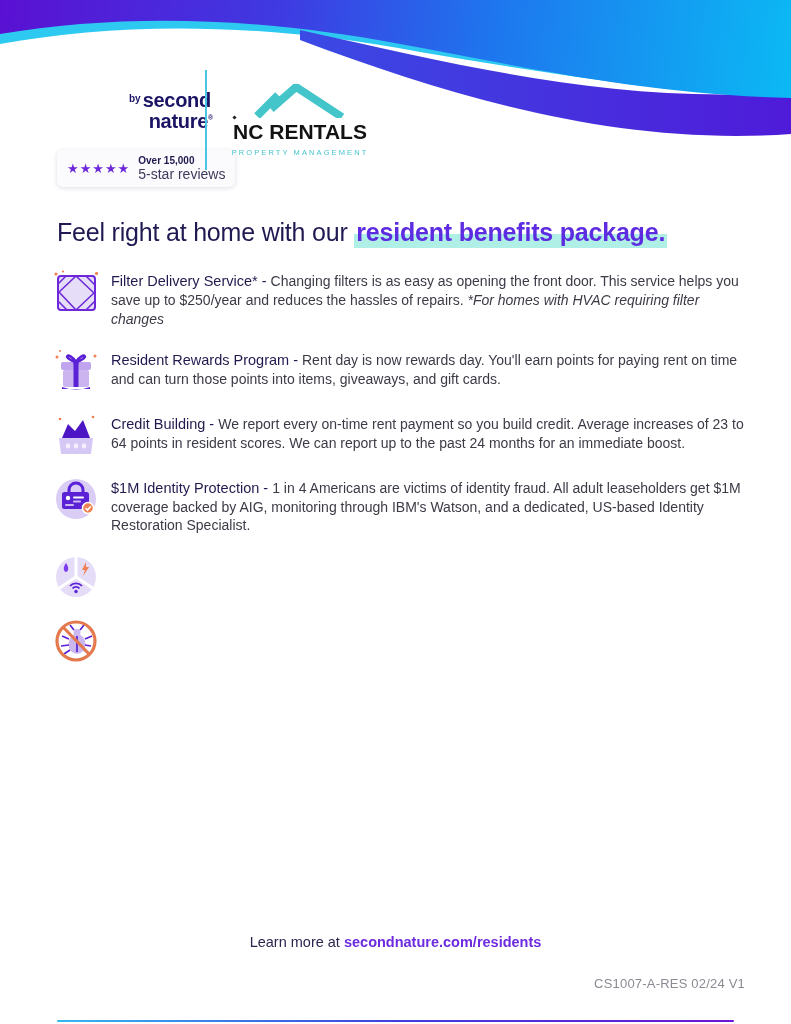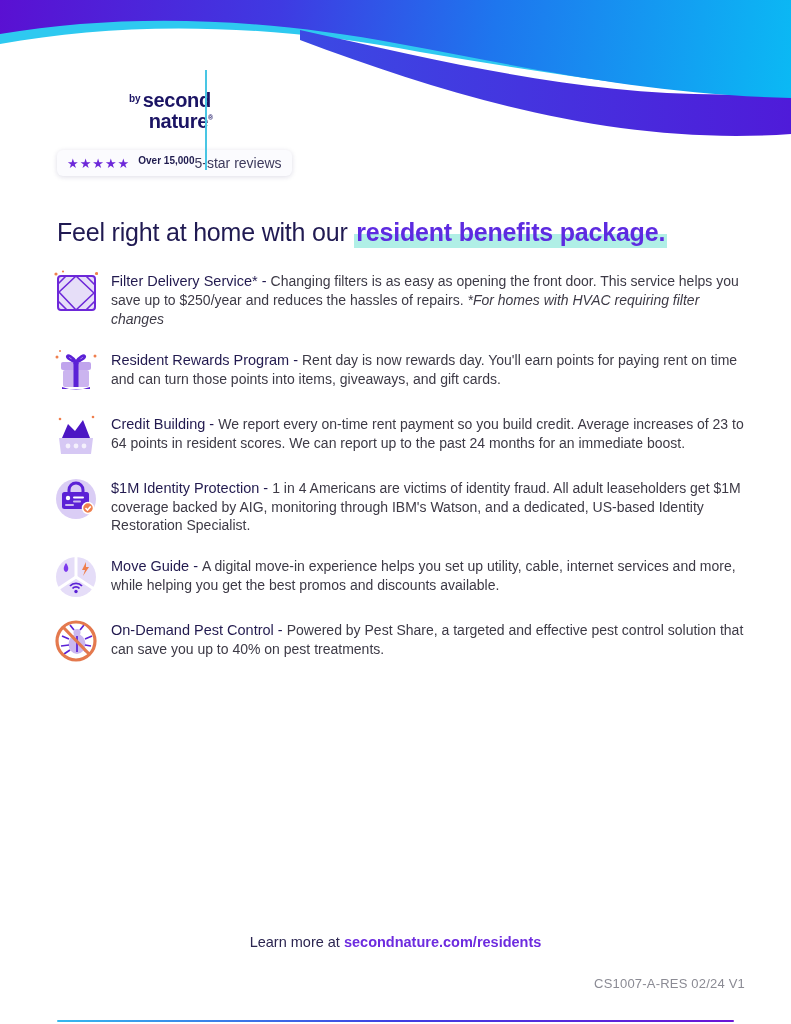--- a/index.html
+++ b/index.html
@@ -21,21 +21,21 @@
   .rbp-label sup { font-size:7px; margin-top:-8px; }
   .sn-text { position:absolute; left:72px; top:14px; display:flex; color:#1b1464; }
   .sn-by   { font-size:10px; font-weight:600; margin:1px 2px 0 0; }
   .sn-lines{ display:flex; flex-direction:column; font-size:20px; font-weight:800; line-height:17px; letter-spacing:-.3px; }
   .sn-lines .l2 { align-self:flex-start; margin-left:6px; }
   .sn-reg { font-size:7px; vertical-align:super; }
   .review-pill { position:absolute; left:0; top:72px; display:flex; align-items:center; gap:8px;
                  background:#fbfbfe; border-radius:6px; padding:5px 10px;
                  box-shadow:0 1px 5px rgba(30,20,90,.15); }
   .stars { color:#6d28d9; font-size:13px; letter-spacing:1px; line-height:1; }
-  .review-lines { display:flex; flex-direction:row; }
+  .review-lines { display:flex; flex-direction:column; }
   .review-l1 { font-size:10px; font-weight:700; color:#1e1a4e; }
   .review-l2 { font-size:14px; color:#3d3a5c; }
   .logo-divider { position:absolute; left:148px; top:-8px; width:2px; height:100px; background:#49c6e4; }
 
   .nc-logo { position:absolute; left:168px; top:6px; width:150px; display:flex; flex-direction:column; align-items:center; }
   .nc-roof { width:92px; height:34px; display:block; }
   .nc-mark { position:absolute; left:8px; top:32px; width:3px; height:3px; background:#222; transform:rotate(45deg); }
   .nc-name { font-size:21px; font-weight:700; color:#121212; letter-spacing:0; margin-top:2px; white-space:nowrap; }
   .nc-sub  { font-size:7.5px; color:#46c3cd; letter-spacing:2.1px; margin-top:4px; white-space:nowrap; }
 
@@ -94,20 +94,29 @@
   </div>
   <div class="review-pill">
     <span class="stars">★★★★★</span>
     <span class="review-lines">
       <span class="review-l1">Over 15,000</span>
       <span class="review-l2">5-star reviews</span>
     </span>
   </div>
   <div class="logo-divider"></div>
 
+  <div class="nc-logo">
+    <span class="nc-mark"></span>
+    <svg class="nc-roof" viewBox="0 0 92 34">
+      <path d="M3,32 L24,11" stroke="#44c5ca" stroke-width="8" fill="none"></path>
+      <path d="M17,25 L42,3 L88,33" stroke="#44c5ca" stroke-width="8" fill="none"></path>
+    </svg>
+    <div class="nc-name">NC RENTALS</div>
+    <div class="nc-sub">PROPERTY MANAGEMENT</div>
+  </div>
 </div>
 
 <h1 class="hero"><span>Feel right at home with our </span><span class="hl">resident benefits package.</span></h1>
 
 <div class="benefits">
 
   <div class="benefit">
     <span class="icon-wrap">
       <svg width="44" height="44" viewBox="0 0 44 44">
         <rect x="4" y="6" width="37" height="34" rx="3" fill="#e6def8" stroke="#6d28d9" stroke-width="2"></rect>
@@ -188,38 +197,36 @@
         </g>
         <path d="M12,8 C9,12 9,16 12,17 C15,16 15,12 12,8 Z" fill="#7c3aed"></path>
         <path d="M32,7 L28,15 L31,15 L29,21 L35,12 L32,12 Z" fill="#ef7f4e"></path>
         <g fill="none" stroke="#5b21d6" stroke-width="1.8">
           <path d="M16,31 A8,8 0 0 1 28,31"></path>
           <path d="M18.5,33.5 A4.5,4.5 0 0 1 25.5,33.5"></path>
         </g>
         <circle cx="22" cy="36.5" r="1.7" fill="#5b21d6"></circle>
       </svg>
     </span>
-    <p class="benefit-text"><span class="benefit-title">Move Guide - </span><span>A digital move-in experience helps you set up utility, cable, internet services and more, while helping you get the best promos and discounts available.</span><span class="benefit-note"></span></p>
   </div>
 
   <div class="benefit">
     <span class="icon-wrap">
       <svg width="44" height="44" viewBox="0 0 44 44">
         <ellipse cx="23" cy="25" rx="8.5" ry="10" fill="#cbb8ef"></ellipse>
         <circle cx="23" cy="13.5" r="3.5" fill="#cbb8ef"></circle>
         <g stroke="#5b21d6" stroke-width="1.7" fill="none">
           <path d="M20,11 L16,6 M26,11 L30,6"></path>
           <path d="M15,20 L8,17 M15,26 L7,27 M16,31 L10,35"></path>
           <path d="M31,20 L38,17 M31,26 L37,27 M30,31 L36,35"></path>
           <path d="M23,17 L23,33"></path>
         </g>
         <circle cx="22" cy="22" r="19" fill="none" stroke="#e4794e" stroke-width="3.2"></circle>
         <path d="M9,8 L36,36" stroke="#e4794e" stroke-width="3.2"></path>
       </svg>
     </span>
-    <p class="benefit-text"><span class="benefit-title">On-Demand Pest Control - </span><span>Powered by Pest Share, a targeted and effective pest control solution that can save you up to 40% on pest treatments.</span><span class="benefit-note"></span></p>
   </div>
 
 </div>
 
 <div class="footer"><span>Learn more at </span><a class="link" href="#">secondnature.com/residents</a></div>
 <div class="doc-code">CS1007-A-RES 02/24 V1</div>
 <div class="bottom-line"></div>
 
 </body></html>

